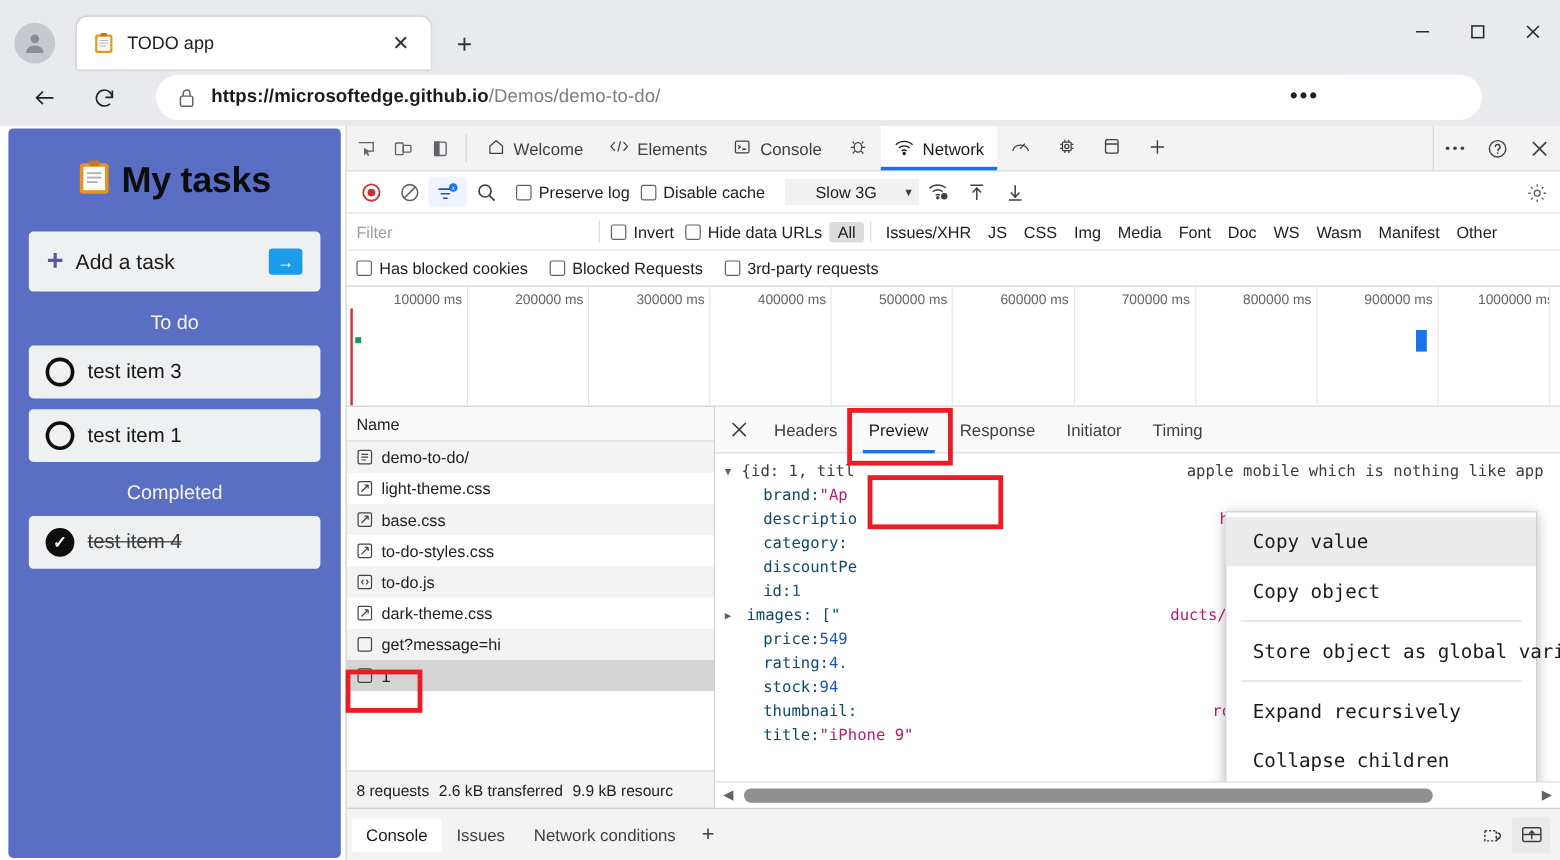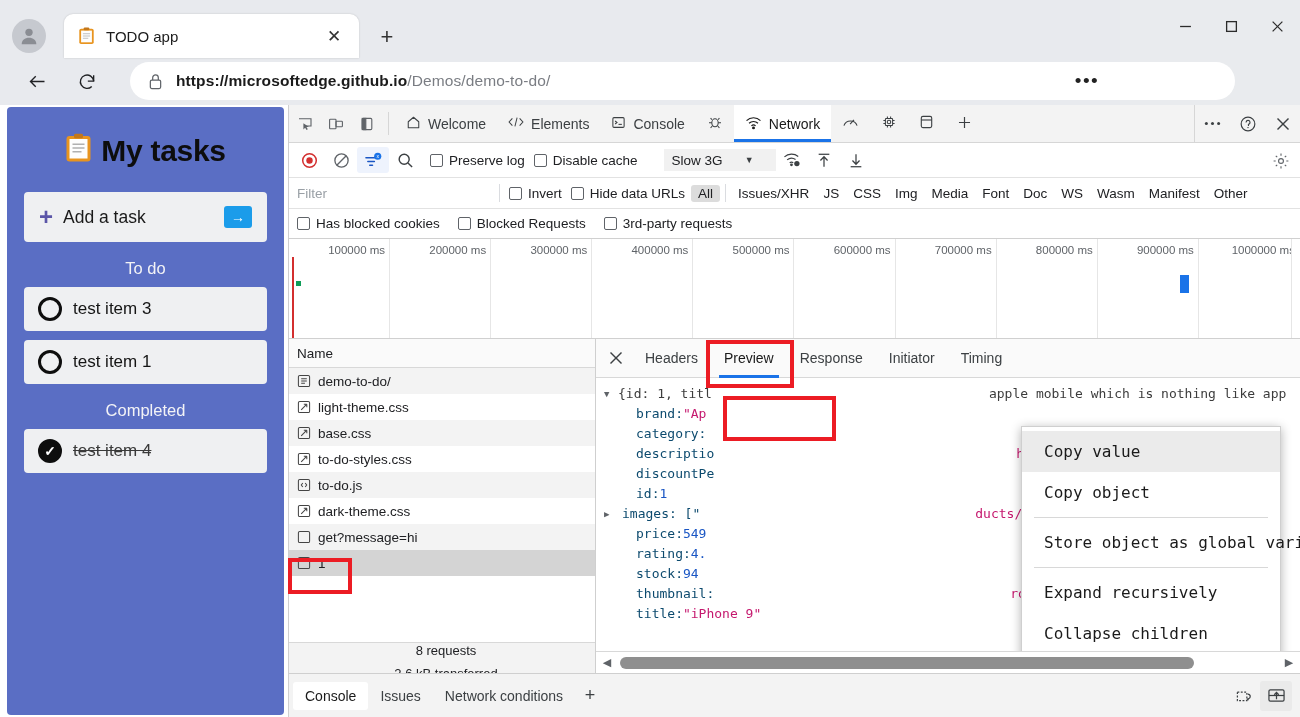--- a/index.html
+++ b/index.html
@@ -109,22 +109,22 @@
   
   .net-toolbar {
     height:35px; display:flex; align-items:center; gap:0;
     border-bottom:1px solid #e2e2e2; background:#fff; padding-left:4px; position:relative;
   }
   .nt-btn { width:32px; height:26px; display:flex; align-items:center; justify-content:center; color:#5f6368; border-radius:3px;}
   .nt-btn.pressed { background:#eef3fd; }
   .nt-check { display:flex; align-items:center; gap:6px; font-size:13.5px; color:#202124; margin-left:9px; white-space:nowrap;}
   .cbox { width:13px; height:13px; border:1.4px solid #5f6368; border-radius:2px; background:#fff; flex:none;}
   .throttle {
-    margin-left:26px; height:22px; background:#f1f1f1; display:flex; align-items:center;
-    padding:0 4px 0 8px; min-width:112px; font-size:13.5px; color:#202124; gap:22px;
+    margin-left:16px; height:22px; background:#f1f1f1; display:flex; align-items:center;
+    padding:0 4px 0 8px; min-width:112px; font-size:13.5px; color:#202124; gap:22px;justify-content:flex-end;
   }
   .throttle .caret { font-size:9px; color:#3c4043; }
   .nt-gear { position:absolute; right:6px; top:5px; width:26px; height:26px; display:flex;align-items:center;justify-content:center;color:#5f6368;}
 
   
   .filter-bar {
     height:31px; display:flex; align-items:center; border-bottom:1px solid #e2e2e2;
     background:#fff; font-size:13.5px; color:#202124;
   }
   .filter-input {
@@ -161,21 +161,21 @@
   .req-list { flex:1; overflow:hidden; position:relative; }
   .req-row {
     height:26px; display:flex; align-items:center; padding-left:7px; font-size:13.5px; color:#202124;
     gap:7px; white-space:nowrap;
   }
   .req-row:nth-child(odd) { background:#f3f3f3; }
   .req-row.selected { background:#d4d4d4; }
   .rtype { width:15px; height:15px; flex:none; display:flex; align-items:center; justify-content:center; }
   .req-footer {
     height:31px; display:flex; align-items:center; padding-left:8px; gap:8px;
-    font-size:13px; color:#202124; border-top:1px solid #d8d8d8; background:#f3f3f3; white-space:nowrap;flex-direction:column;
+    font-size:13px; color:#202124; border-top:1px solid #d8d8d8; background:#f3f3f3; white-space:nowrap;
   }
 
   .detail-pane { flex:1; display:flex; flex-direction:column; min-width:0; position:relative; }
   .detail-tabs {
     height:39px; display:flex; align-items:center; border-bottom:1px solid #d8d8d8;
     background:#fafafa; padding-left:4px; position:relative;
   }
   .dclose { width:32px; height:32px; display:flex; align-items:center; justify-content:center; color:#3c4043;}
   .dtab { padding:0 13px; height:39px; display:flex; align-items:center; font-size:14px; color:#3c4043; position:relative;}
   .dtab.active { color:#1a1a1a; }
@@ -732,27 +732,27 @@
           </div>
           <div class="jline">
             <span class="jarrow"></span>
             <span style="width:18px;display:inline-block;"></span>
             <span class="jkey">brand: </span>
             <span class="jstr">"Ap</span>
           </div>
           <div class="jline">
             <span class="jarrow"></span>
             <span style="width:18px;display:inline-block;"></span>
-            <span class="jkey">category:</span>
-          </div>
-          <div class="jline">
-            <span class="jarrow"></span>
-            <span style="width:18px;display:inline-block;"></span>
             <span class="jkey">descriptio</span>
             <span class="jstr" style="margin-left:302px;">hing like apple"</span>
+          </div>
+          <div class="jline">
+            <span class="jarrow"></span>
+            <span style="width:18px;display:inline-block;"></span>
+            <span class="jkey">category:</span>
           </div>
           <div class="jline">
             <span class="jarrow"></span>
             <span style="width:18px;display:inline-block;"></span>
             <span class="jkey">discountPe</span>
           </div>
           <div class="jline">
             <span class="jarrow"></span>
             <span style="width:18px;display:inline-block;"></span>
             <span class="jkey">id: </span>

